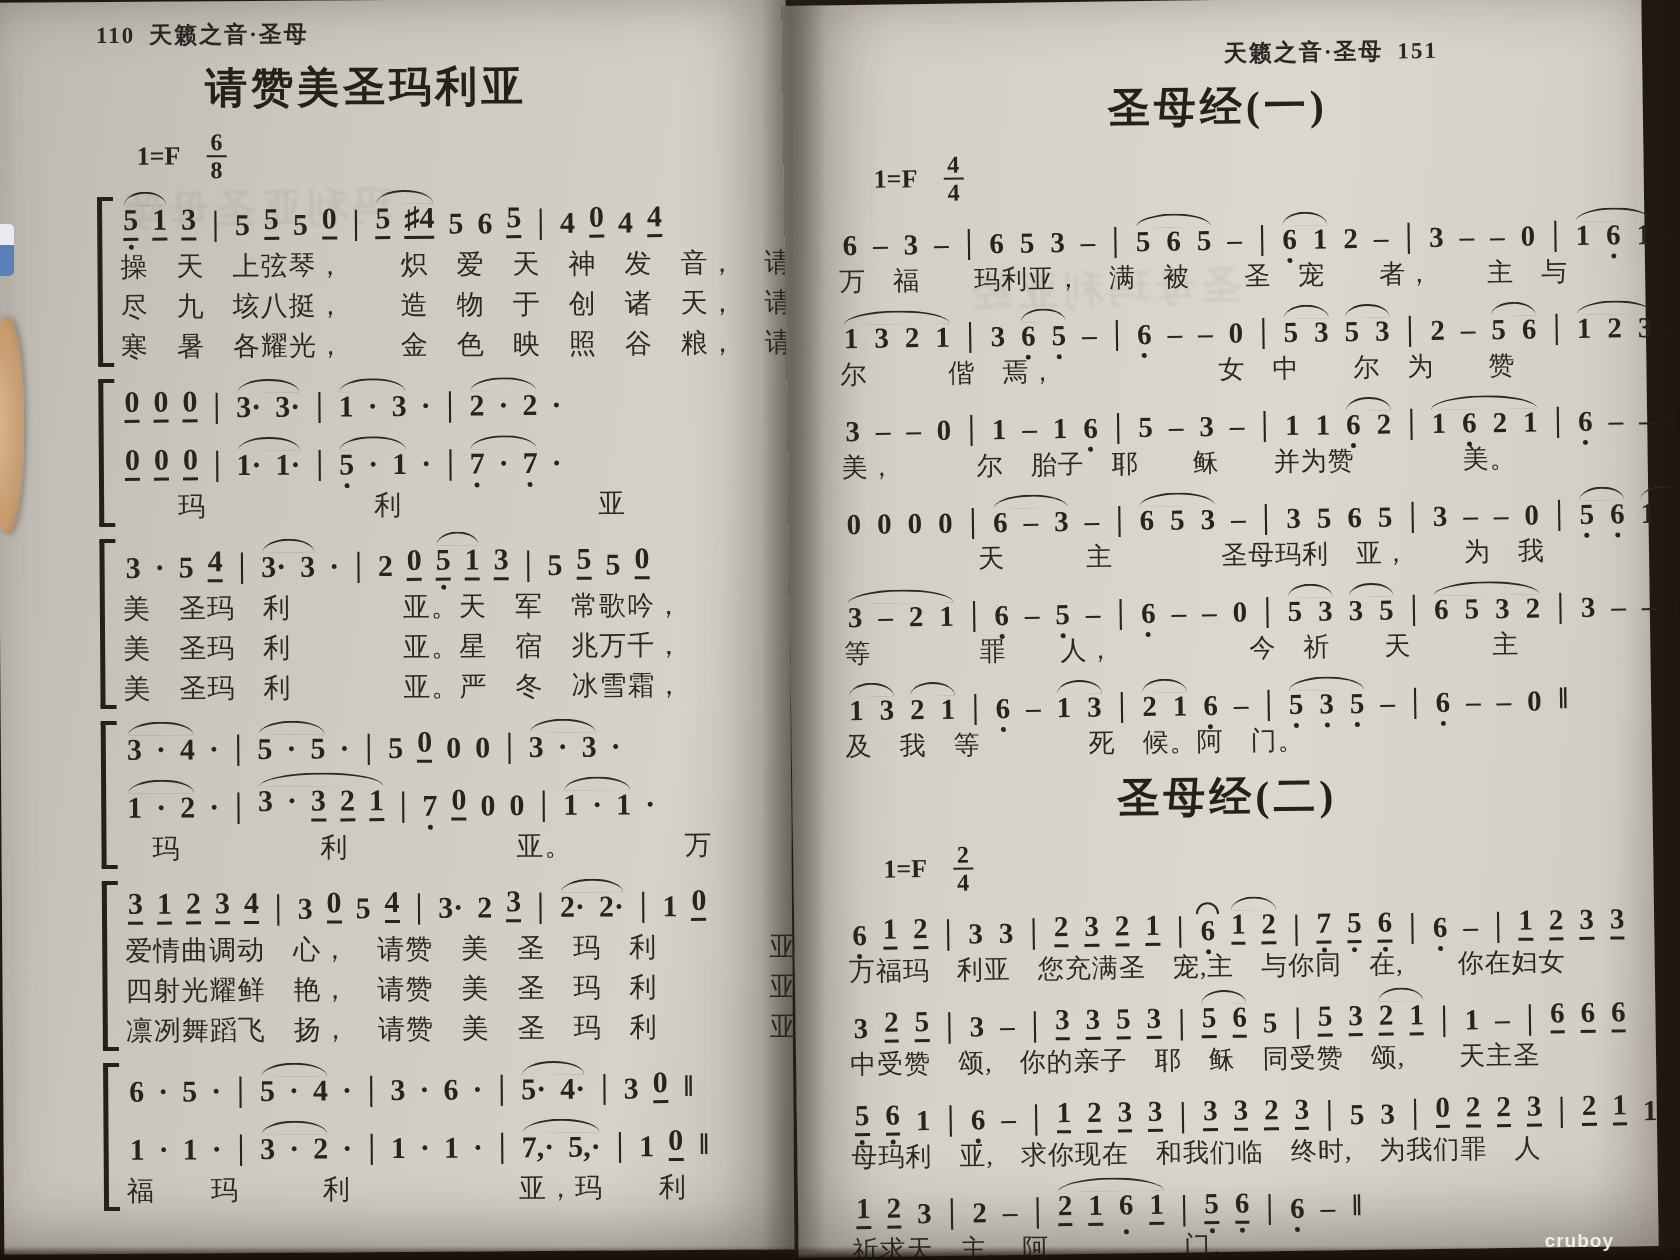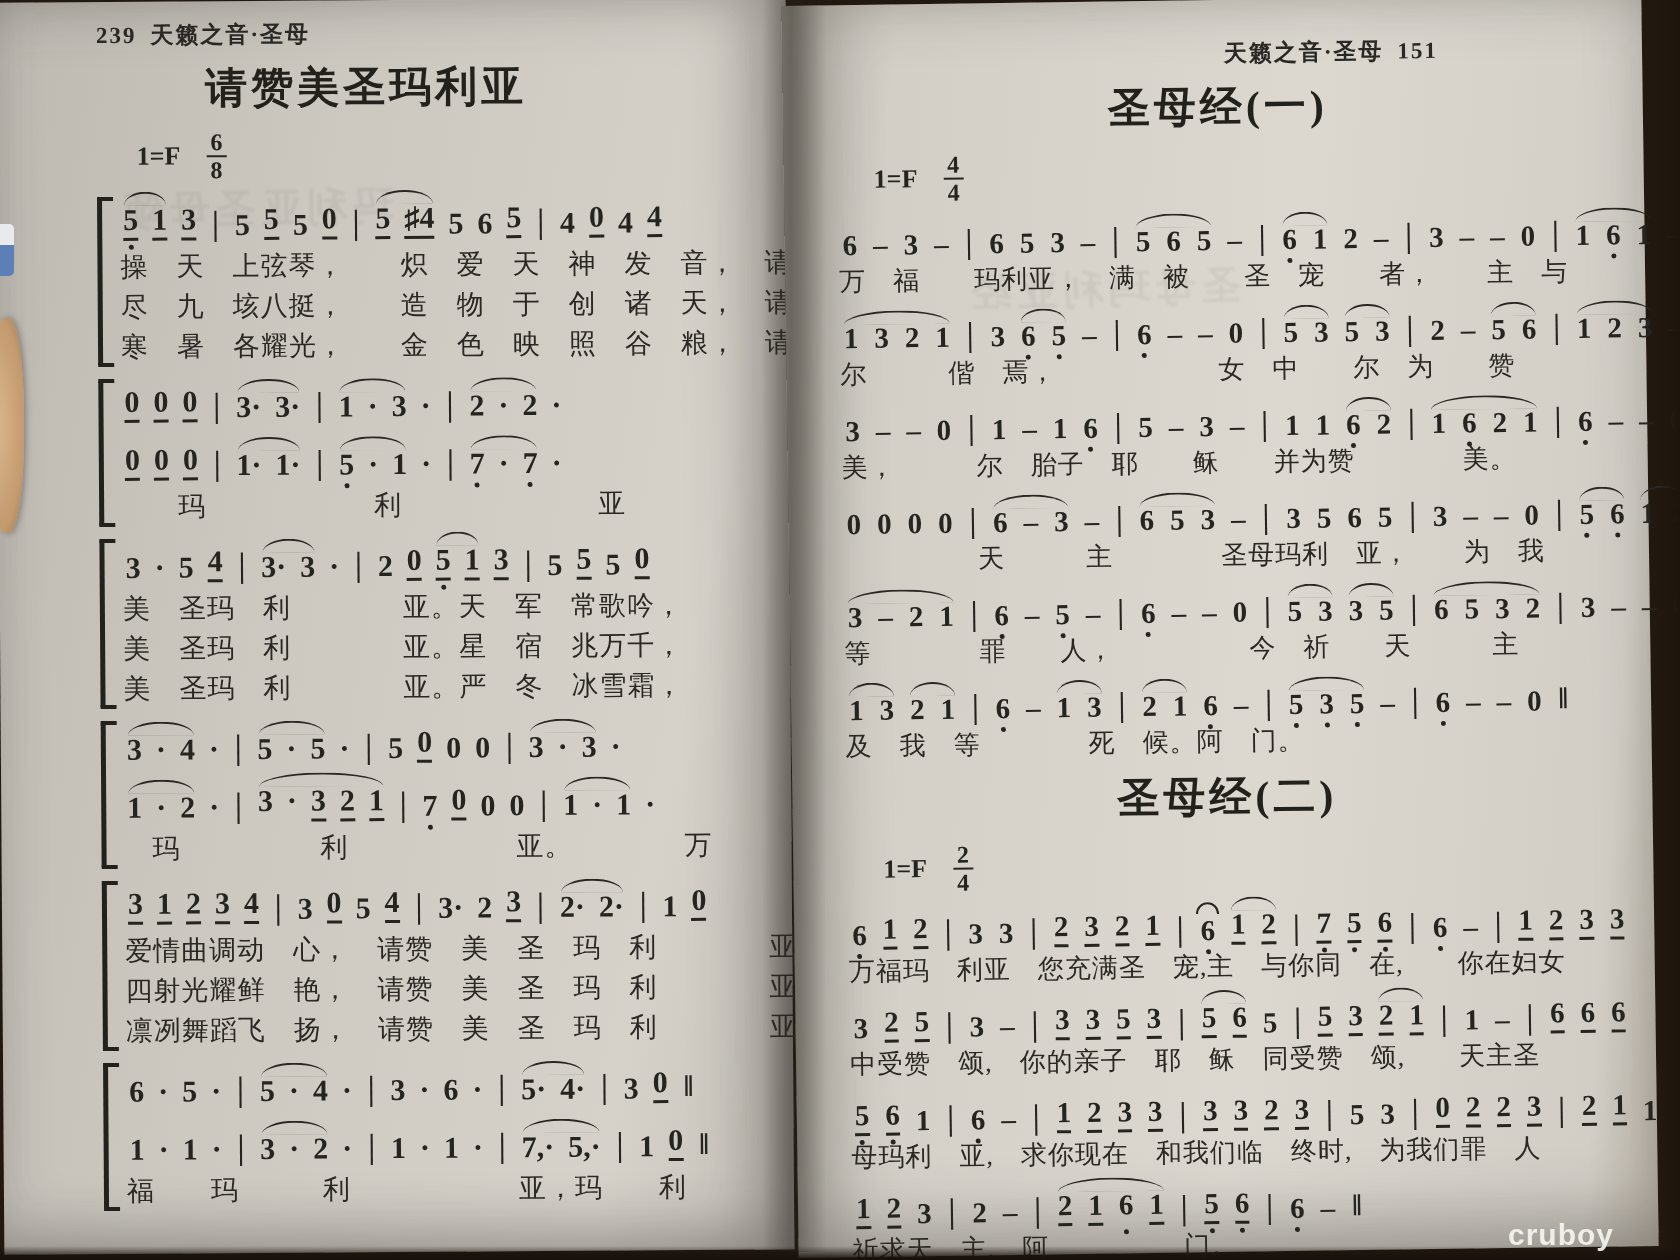--- a/index.html
+++ b/index.html
@@ -56,31 +56,31 @@
   .page-right .lyric-line{font-size:26px;}
 
   .right-song .music-line{margin:14px 0 4px 0;height:40px;}
   .right-song .nt{font-size:29px;}
   .right-song .system{margin-bottom:8px;}
 
   .ghost{position:absolute;opacity:.055;transform:scaleX(-1) rotate(1deg);font-weight:bold;font-size:40px;letter-spacing:6px;color:#1c1a16;filter:blur(1px);pointer-events:none;white-space:pre;}
 
   .thumb{position:absolute;left:-10px;top:318px;width:34px;height:215px;background:radial-gradient(ellipse at 20% 50%,#dbb78f,#c49a6e 70%,#9c7850);border-radius:45%;z-index:7;box-shadow:2px 0 6px rgba(0,0,0,.3);}
   .pen{position:absolute;left:-4px;top:224px;width:18px;height:52px;background:linear-gradient(180deg,#e8eaee 0 40%,#5d7fb8 40%);border-radius:5px;z-index:7;}
-  .watermark{position:absolute;right:66px;bottom:8px;font-family:"Liberation Sans",sans-serif;font-weight:bold;font-size:30px;color:rgba(245,244,240,.92);z-index:9;letter-spacing:1px;}
+  .watermark{position:absolute;right:66px;bottom:8px;font-family:"Liberation Sans",sans-serif;font-weight:bold;font-size:19px;color:rgba(245,244,240,.92);z-index:9;letter-spacing:1px;}
 </style>
 </head>
 <body>
 
 <div class="photo">
   <div class="book">
 
     <div class="page page-left">
       <div class="pg-inner">
-        <div class="running-head"><span class="pgnum" style="margin-left:0">239</span><span>天籁之音·圣母</span></div>
+        <div class="running-head"><span class="pgnum" style="margin-left:0">110</span><span>天籁之音·圣母</span></div>
         <div class="song-title">请赞美圣玛利亚</div>
         <div class="keysig">
           <span>1=F</span>
           <span class="frac">
             <span class="num">6</span>
             <span class="den">8</span>
           </span>
         </div>
         <div id="left-systems">
             <div class="system bracket">

